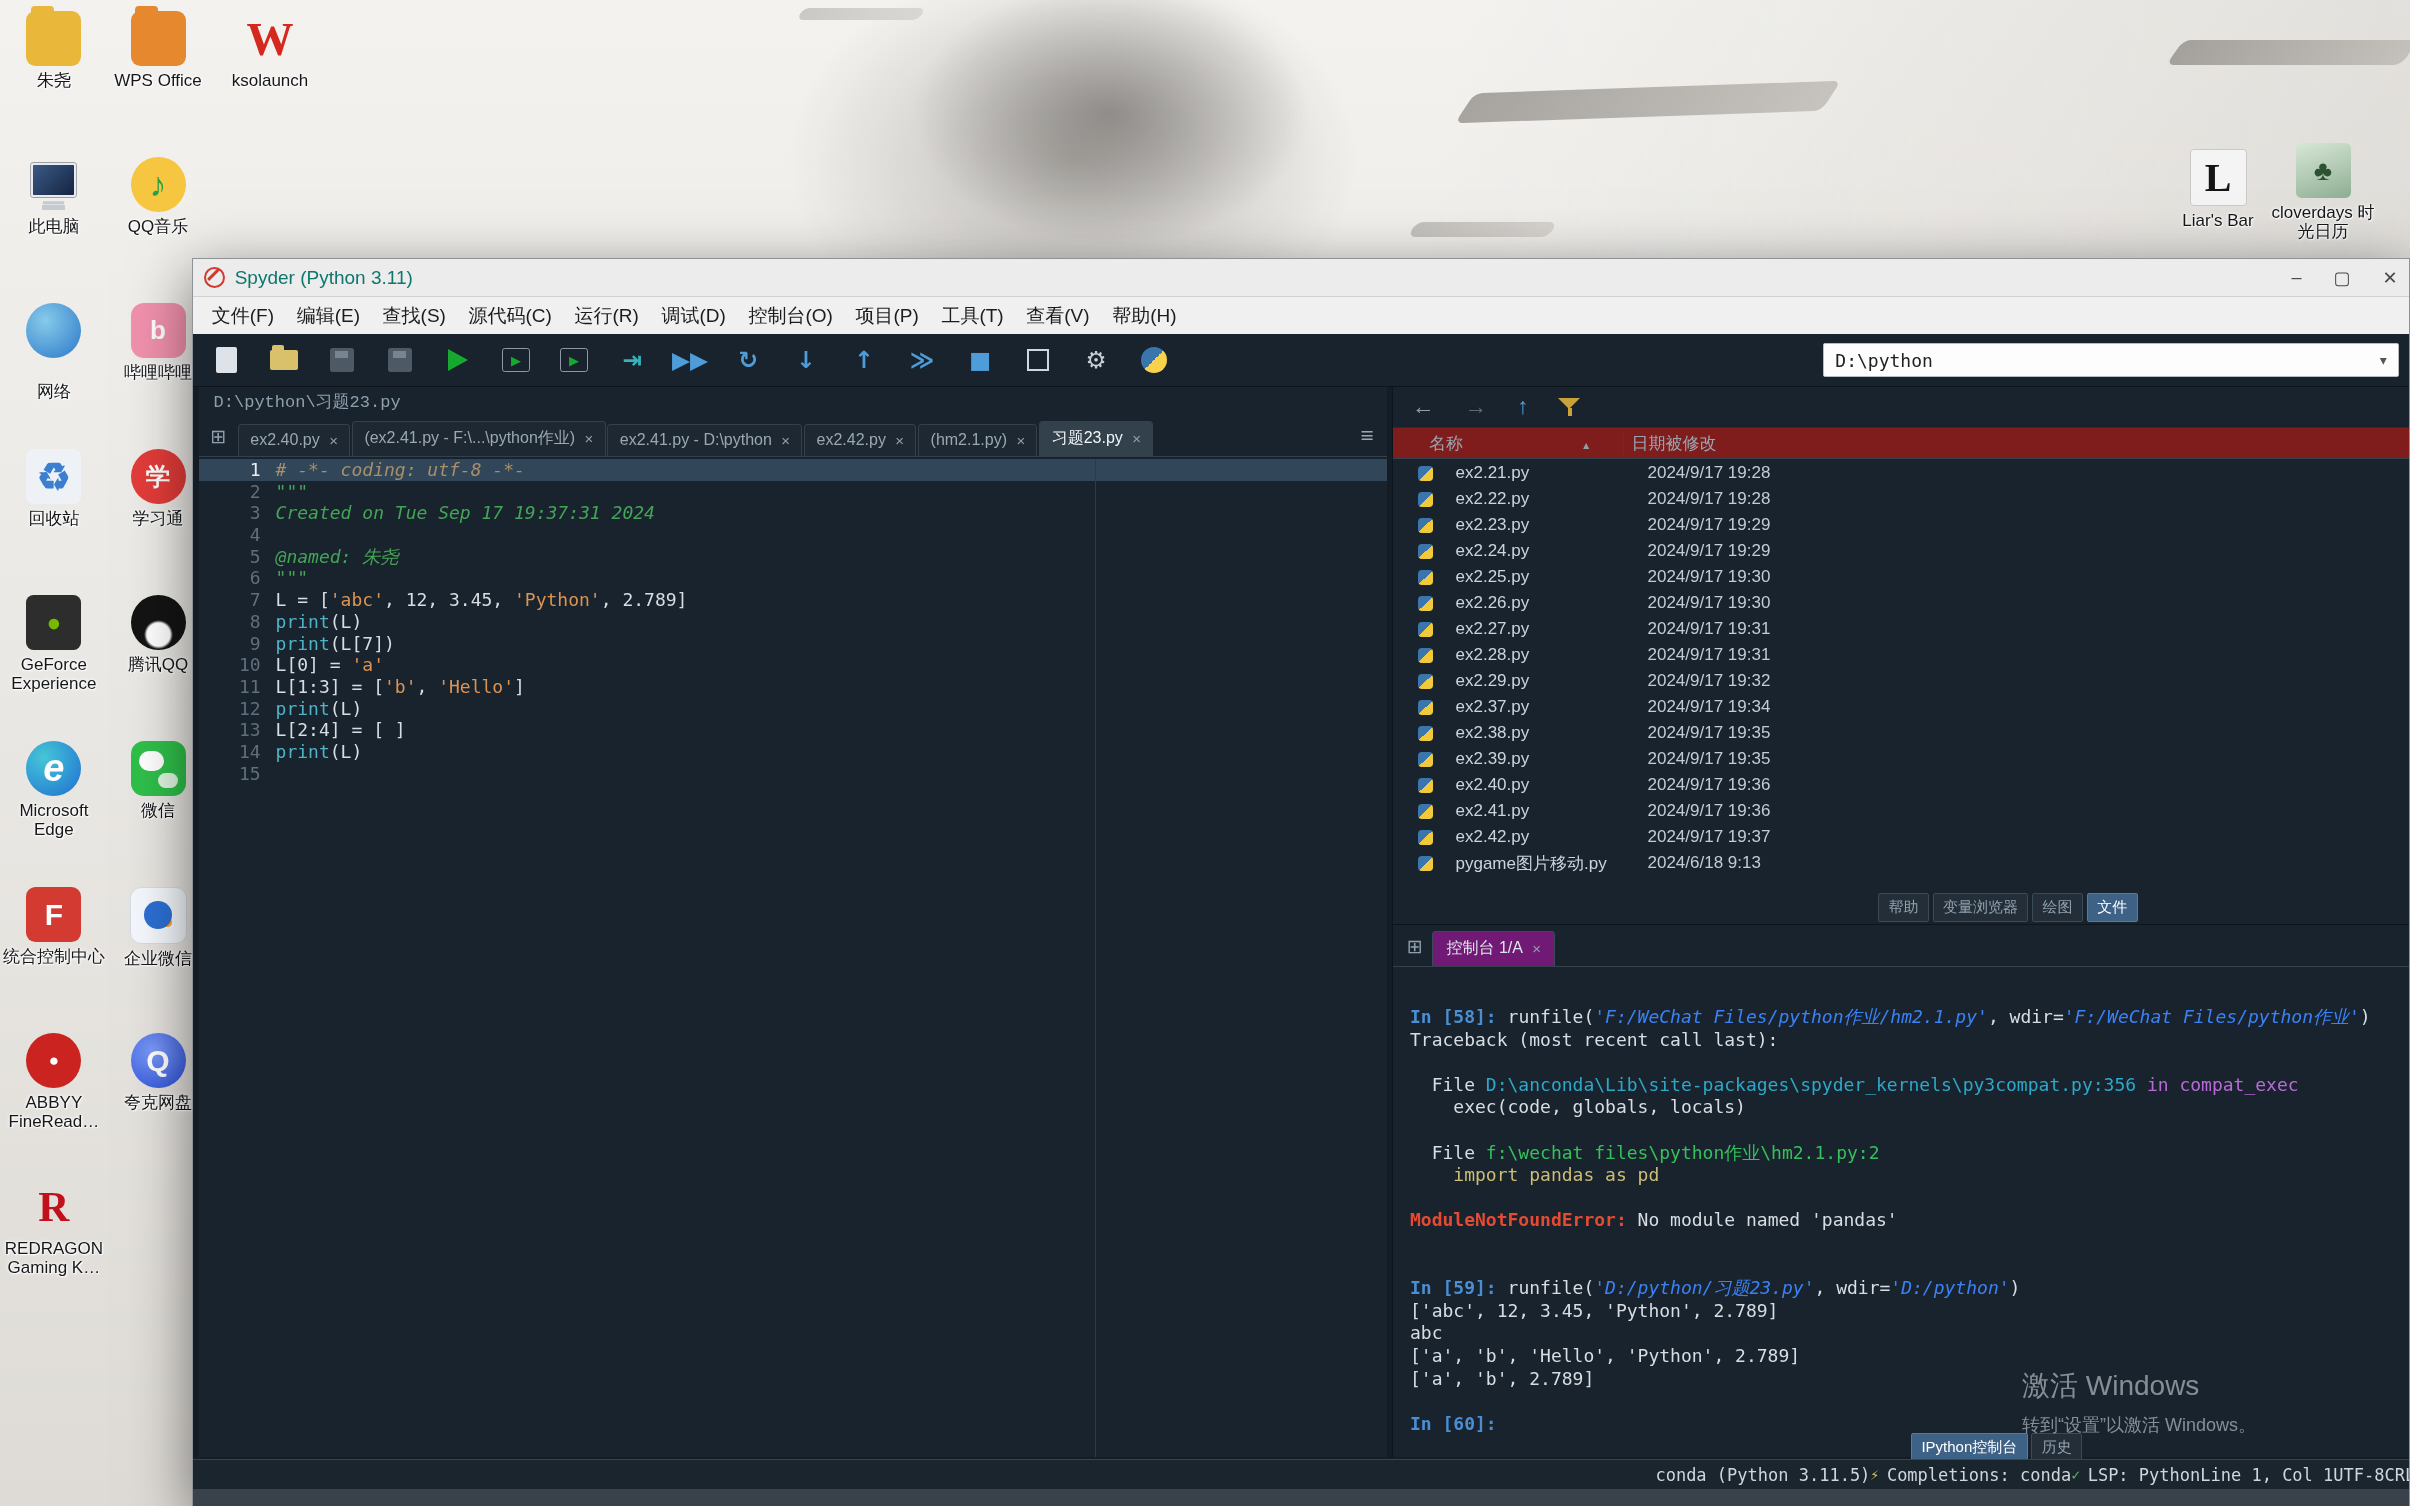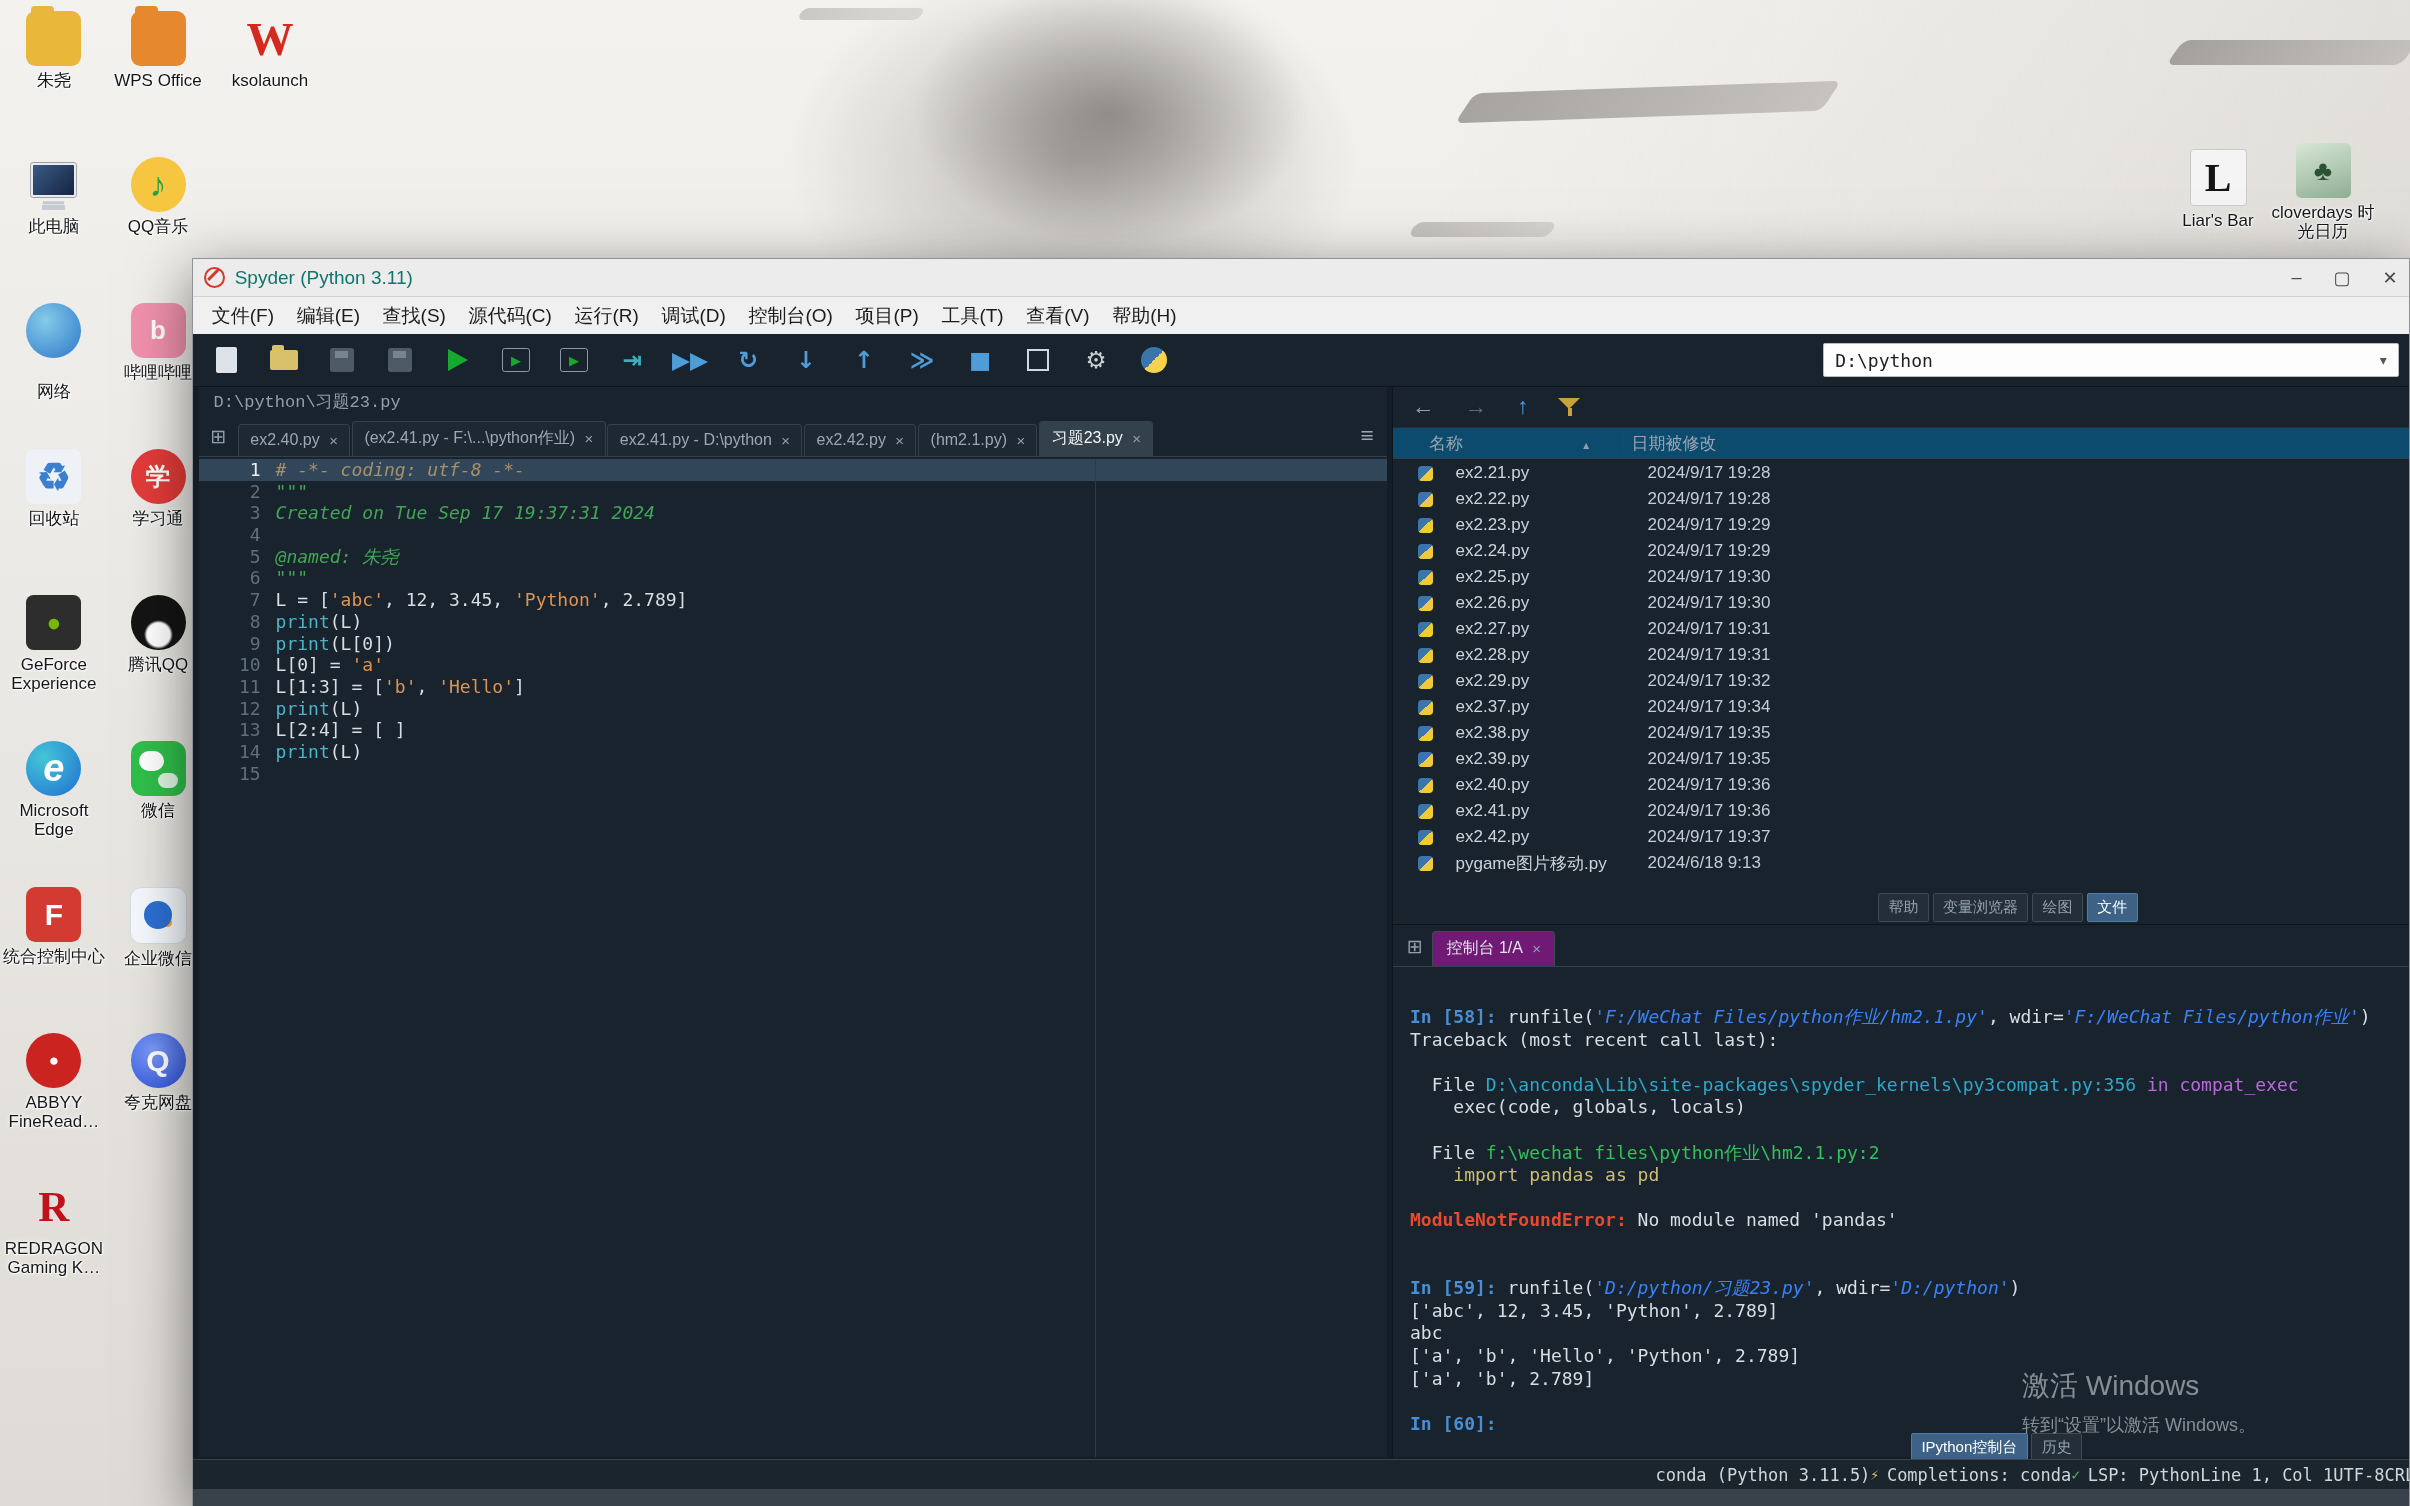--- a/index.html
+++ b/index.html
@@ -106,21 +106,21 @@
   .t-bi{color:#4fb3c6}
   .t-w{color:#d7dde3}
 
   .right-pane{position:absolute;left:1199px;top:128px;right:0;bottom:49px;background:#19232d;border-left:0.9px solid #0d141b}
   .explorer{position:absolute;left:0;right:0;top:0;height:535px}
   .xnav{height:40px;display:flex;align-items:center;gap:30px;padding-left:19px;border-bottom:0.9px solid #242f3a}
   .xnav span{font-size:22.6px}
   .funnel{position:relative;width:22.6px;height:21px}
   .funnel::before{content:"";position:absolute;left:0;top:1.9px;border-left:11.3px solid transparent;border-right:11.3px solid transparent;border-top:11.3px solid #c9a23a}
   .funnel::after{content:"";position:absolute;left:9.4px;top:11.3px;width:3.8px;height:8.5px;background:#c9a23a}
-  .xheader{height:30px;display:grid;grid-template-columns:230px 1fr;align-items:center;background:#0c4a6e;
+  .xheader{height:30px;display:grid;grid-template-columns:230px 1fr;align-items:center;background:#7f1d1d;
            border-bottom:0.9px solid #32414b;color:#9aa5b1;font-size:17px}
   .xheader .h-name{padding-left:36px;position:relative}
   .xheader .sort{position:absolute;left:188px;top:8.5px;font-size:10.4px;color:#8fa0ad}
   .xheader .h-date{border-left:0.9px solid #32414b;padding-left:7.5px}
   .flist{position:absolute;left:0;right:0;top:73px;bottom:0}
   .frow{display:grid;grid-template-columns:38px 192px 1fr;align-items:center;height:26px;padding-left:24.5px;
         font-size:17px;color:#ccd4db}
   .fpy{width:15px;height:15px;border-radius:3.8px;background:linear-gradient(135deg,#3a76ab 50%,#f0c93c 50%)}
   .fdate{color:#c3ccd4}
   .ptabs{position:absolute;left:485px;top:506px;display:flex;gap:3.8px}
@@ -368,21 +368,21 @@
       <div class="colguide"></div>
       <div>
           <div class="cline current"><span class="lnum">1</span><span class="lbody"><span class="t-com"># -*- coding: utf-8 -*-</span></span></div>
           <div class="cline"><span class="lnum">2</span><span class="lbody"><span class="t-doc">"""</span></span></div>
           <div class="cline"><span class="lnum">3</span><span class="lbody"><span class="t-doc">Created on Tue Sep 17 19:37:31 2024</span></span></div>
           <div class="cline"><span class="lnum">4</span><span class="lbody">&nbsp;</span></div>
           <div class="cline"><span class="lnum">5</span><span class="lbody"><span class="t-doc">@named: 朱尧</span></span></div>
           <div class="cline"><span class="lnum">6</span><span class="lbody"><span class="t-doc">"""</span></span></div>
           <div class="cline"><span class="lnum">7</span><span class="lbody"><span class="t-w">L = [</span><span class="t-str">'abc'</span><span class="t-w">, 12, 3.45, </span><span class="t-str">'Python'</span><span class="t-w">, 2.789]</span></span></div>
           <div class="cline"><span class="lnum">8</span><span class="lbody"><span class="t-bi">print</span><span class="t-w">(L)</span></span></div>
-          <div class="cline"><span class="lnum">9</span><span class="lbody"><span class="t-bi">print</span><span class="t-w">(L[0])</span></span></div>
+          <div class="cline"><span class="lnum">9</span><span class="lbody"><span class="t-bi">print</span><span class="t-w">(L[7])</span></span></div>
           <div class="cline"><span class="lnum">10</span><span class="lbody"><span class="t-w">L[0] = </span><span class="t-str">'a'</span></span></div>
           <div class="cline"><span class="lnum">11</span><span class="lbody"><span class="t-w">L[1:3] = [</span><span class="t-str">'b'</span><span class="t-w">, </span><span class="t-str">'Hello'</span><span class="t-w">]</span></span></div>
           <div class="cline"><span class="lnum">12</span><span class="lbody"><span class="t-bi">print</span><span class="t-w">(L)</span></span></div>
           <div class="cline"><span class="lnum">13</span><span class="lbody"><span class="t-w">L[2:4] = [ ]</span></span></div>
           <div class="cline"><span class="lnum">14</span><span class="lbody"><span class="t-bi">print</span><span class="t-w">(L)</span></span></div>
           <div class="cline"><span class="lnum">15</span><span class="lbody">&nbsp;</span></div>
         </div>
     </div>
   </div>
 

